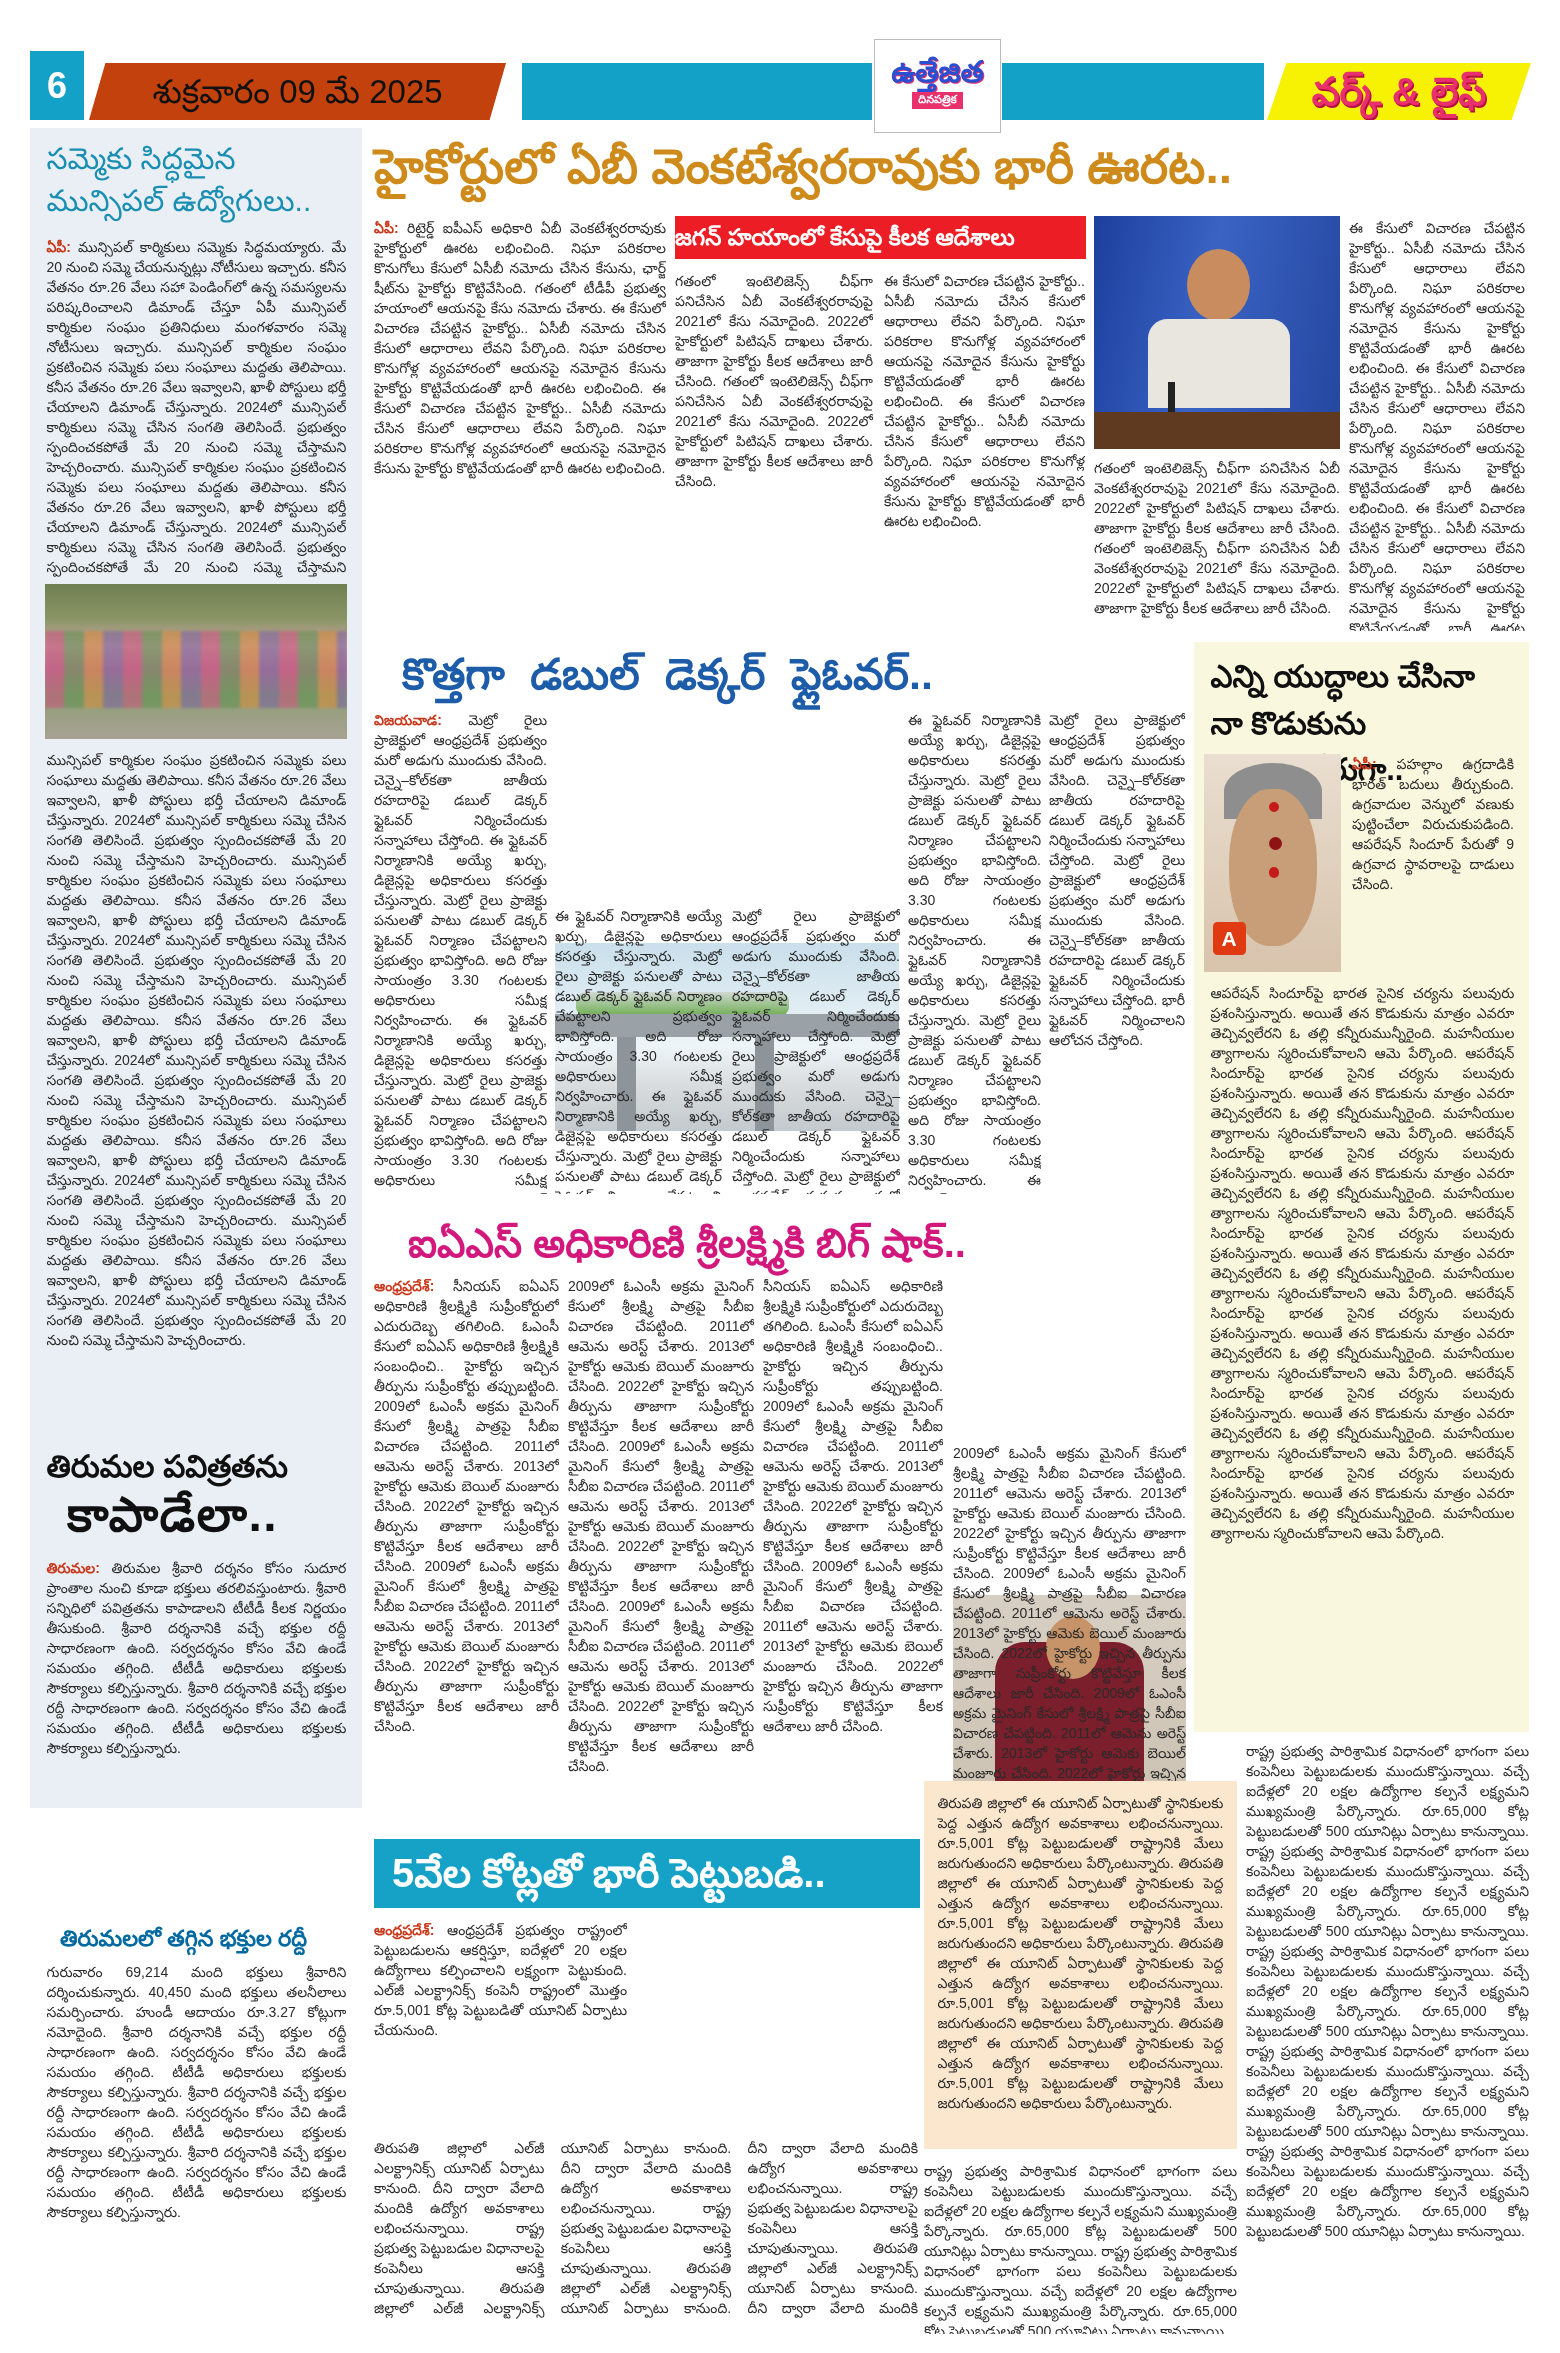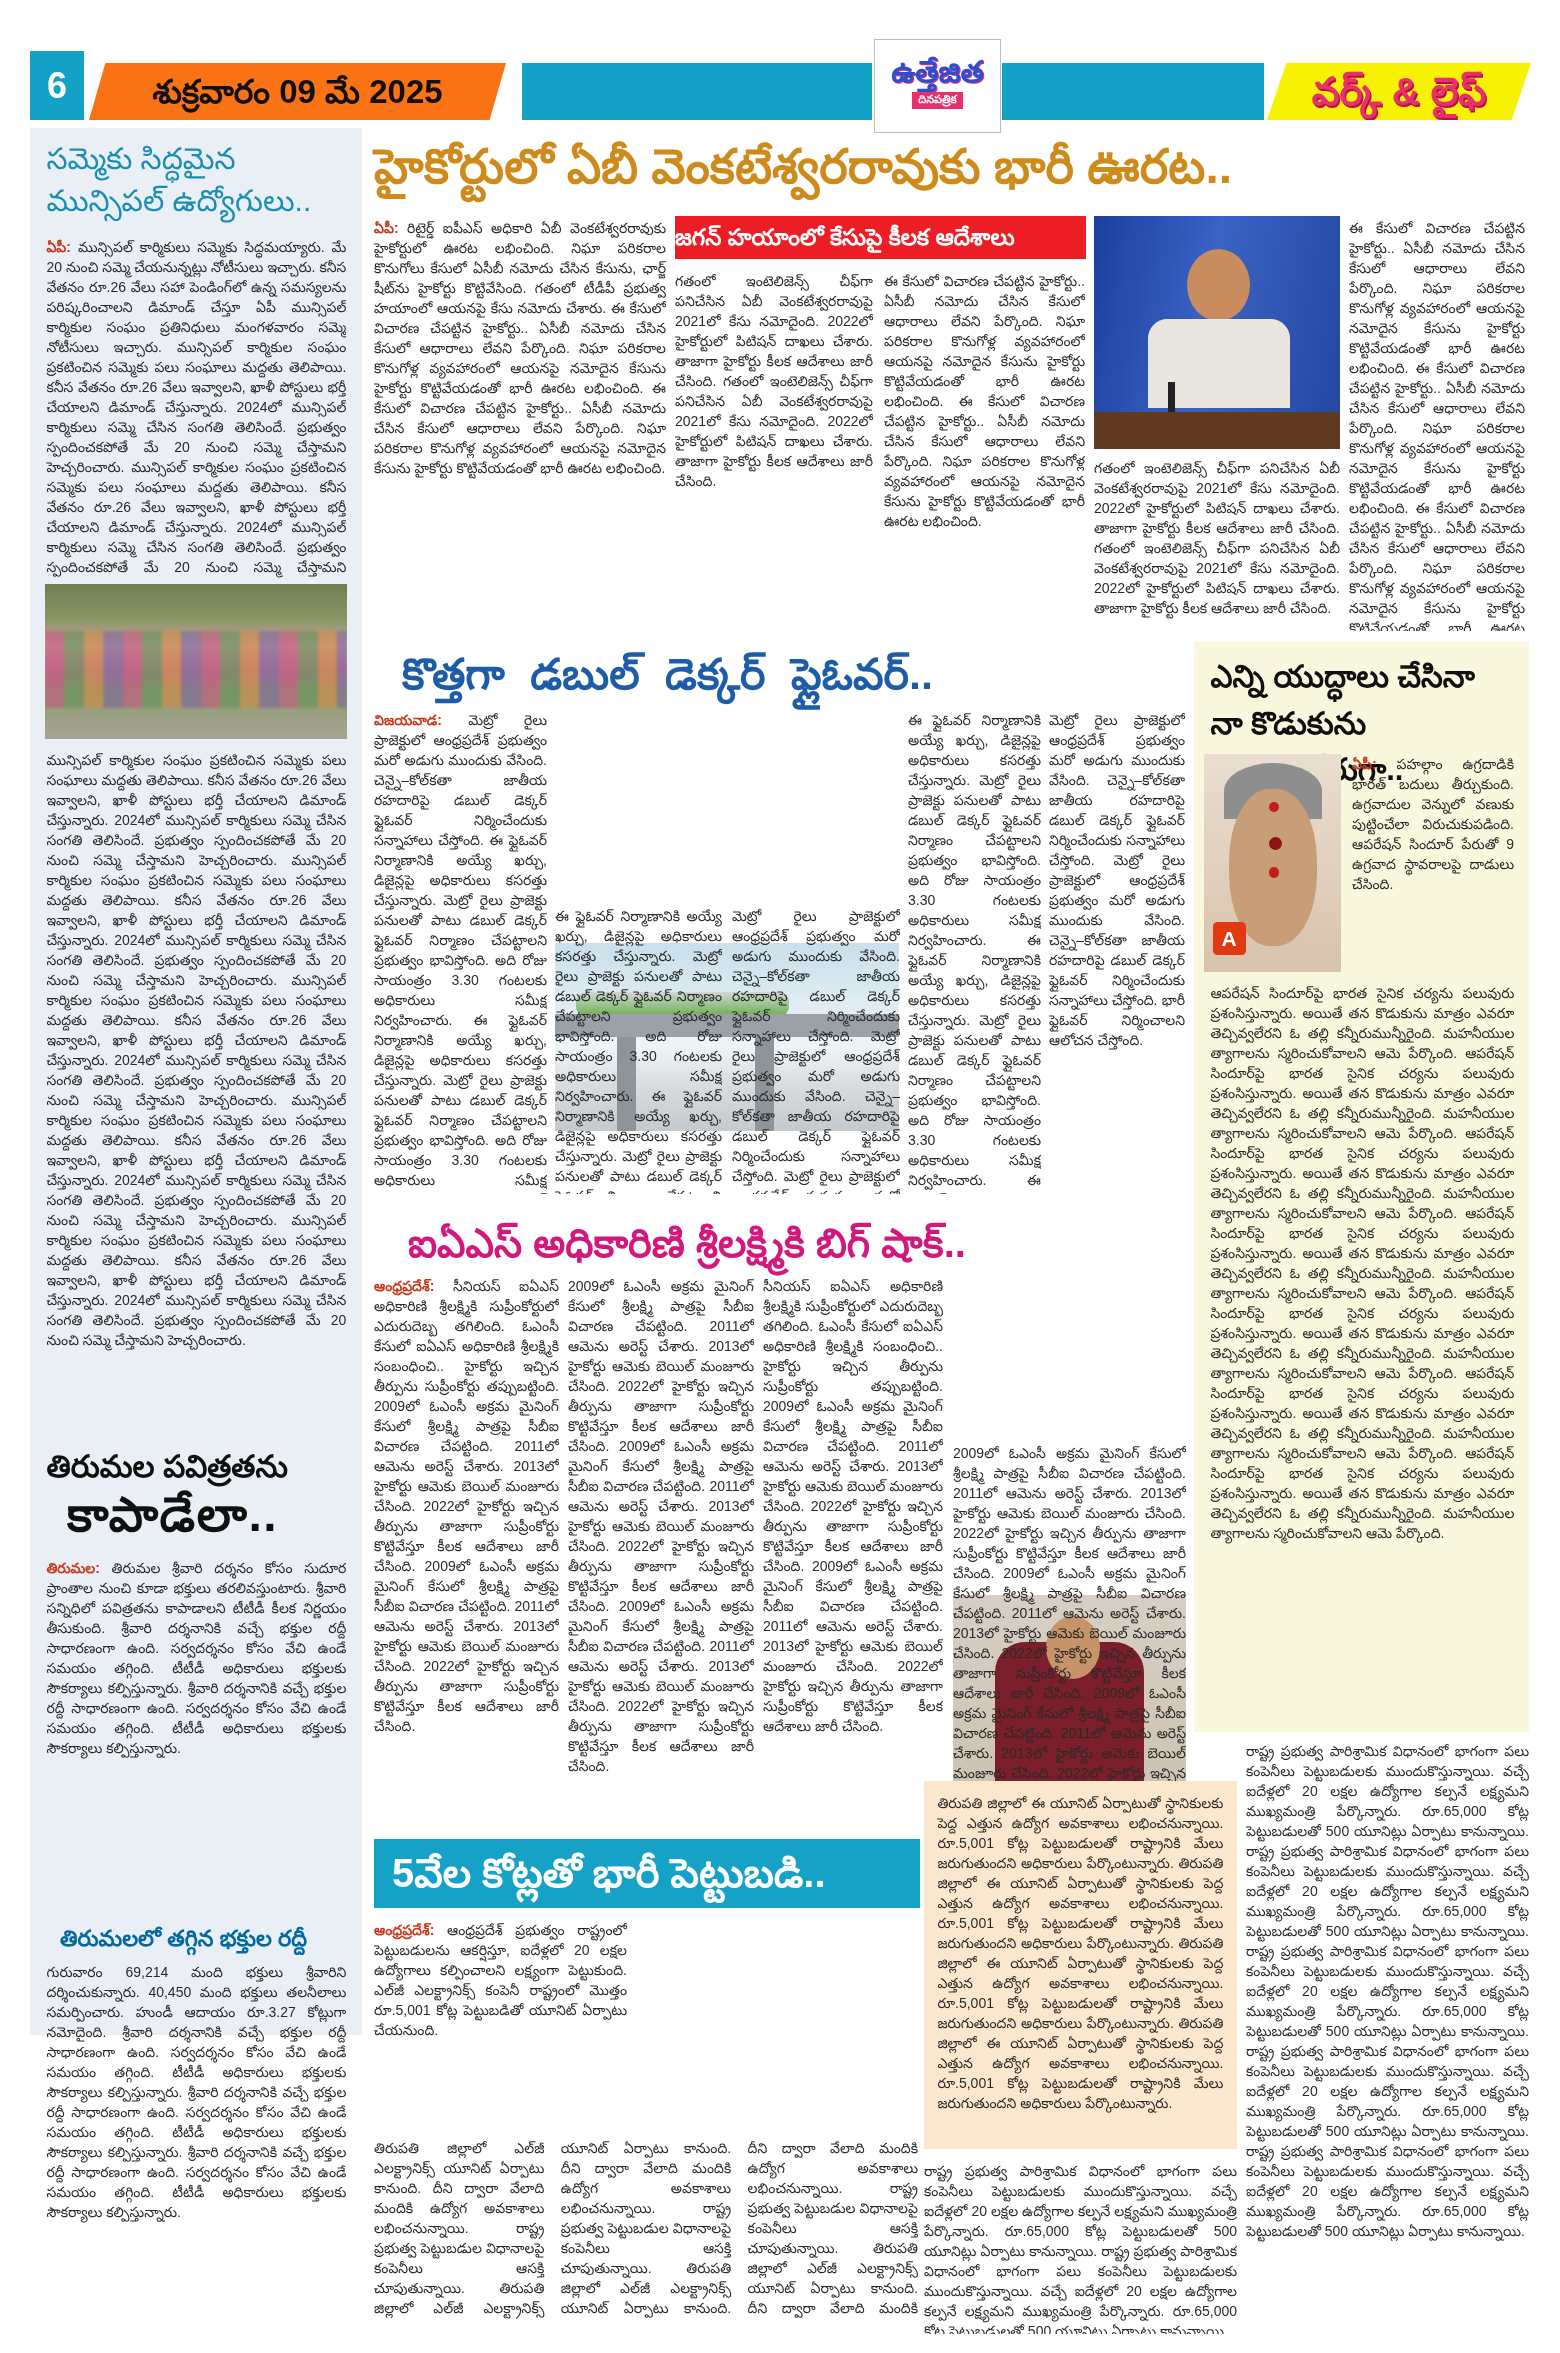--- a/index.html
+++ b/index.html
@@ -5,22 +5,22 @@
   html,body{margin:0;padding:0;background:#ffffff;}
   .page{position:relative;width:1561px;height:2354px;background:#ffffff;overflow:hidden;
         font-family:"Liberation Sans","DejaVu Sans",sans-serif;color:#262626;}
   .abs{position:absolute;}
   .col{overflow:hidden;}
   .txt{font-size:14px;line-height:20px;text-align:justify;color:#2a2a2a;}
   .lead-tag{color:#c8391c;font-weight:bold;}
   
   .hdr-cyan{background:#14a1c7;}
   .hdr-num{color:#ffffff;font-size:36px;font-weight:bold;text-align:center;line-height:69px;}
-  .hdr-date{background:#f97316;clip-path:polygon(16.4px 0,100% 0,calc(100% - 16.4px) 100%,0 100%);
-            color:#111;font-size:33px;font-weight:bold;text-align:center;line-height:57px;}
+  .hdr-date{background:#c2410c;clip-path:polygon(16.4px 0,100% 0,calc(100% - 16.4px) 100%,0 100%);
+            color:#111;font-size:33px;font-weight:normal;text-align:center;line-height:57px;}
   .hdr-section{background:#f7f103;clip-path:polygon(19.4px 0,100% 0,calc(100% - 19.4px) 100%,0 100%);
             color:#e8306d;font-size:39px;font-weight:bold;text-align:center;line-height:57px;
             text-shadow:1.5px 1.5px 0 #b70f45;}
   .logo-box{background:#ffffff;border:0.7px solid #bbb;text-align:center;}
   .logo-main{color:#2a4fd0;font-size:30px;font-weight:bold;text-shadow:1.1px 1.1px 0 #e8306d;line-height:1.05;margin-top:16.4px;}
   .logo-sub{display:inline-block;background:#e8306d;color:#fff;font-size:11.2px;font-weight:bold;padding:0.7px 6px;margin-top:4.5px;}
   
   .h-main{color:#ce8b1b;font-size:48px;font-weight:bold;white-space:nowrap;}
   .h-teal{color:#1b8fb3;font-size:30px;line-height:1.4;font-weight:500;}
   .h-blue{color:#1d5ca8;font-size:43px;font-weight:bold;word-spacing:13.4px;white-space:nowrap;}
@@ -70,21 +70,21 @@
   <div class="abs hdr-cyan hdr-num" style="left:30px;top:51px;width:54px;height:69px;">6</div>
   <div class="abs hdr-date" style="left:89px;top:63px;width:417px;height:57px;">శుక్రవారం 09 మే 2025</div>
   <div class="abs hdr-cyan" style="left:522px;top:63px;width:350px;height:57px;"></div>
   <div class="abs logo-box" style="left:874px;top:39px;width:125px;height:92px;">
     <div class="logo-main">ఉత్తేజిత</div>
     <div class="logo-sub">దినపత్రిక</div>
   </div>
   <div class="abs hdr-cyan" style="left:1002px;top:63px;width:262px;height:57px;"></div>
   <div class="abs hdr-section" style="left:1267px;top:63px;width:264px;height:57px;">వర్క్ &amp; లైఫ్</div>
 
-  <div class="abs panel-blue" style="left:30px;top:128px;width:332px;height:1907px;padding:0;">
+  <div class="abs panel-blue" style="left:30px;top:128px;width:332px;height:1680px;padding:0;">
 
     <div class="abs h-teal" style="left:16.4px;top:10.4px;width:298px;">సమ్మెకు సిద్ధమైన మున్సిపల్ ఉద్యోగులు..</div>
 
     <div class="abs col txt" style="left:16.4px;top:109px;width:300px;height:341px;">
       <span class="lead-tag">ఏపీ:</span>
       <span>మున్సిపల్ కార్మికులు సమ్మెకు సిద్ధమయ్యారు. మే 20 నుంచి సమ్మె చేయనున్నట్లు నోటీసులు ఇచ్చారు. కనీస వేతనం రూ.26 వేలు సహా పెండింగ్‌లో ఉన్న సమస్యలను పరిష్కరించాలని డిమాండ్ చేస్తూ ఏపీ మున్సిపల్ కార్మికుల సంఘం ప్రతినిధులు మంగళవారం సమ్మె నోటీసులు ఇచ్చారు.</span>
       <span>మున్సిపల్ కార్మికుల సంఘం ప్రకటించిన సమ్మెకు పలు సంఘాలు మద్దతు తెలిపాయి. కనీస వేతనం రూ.26 వేలు ఇవ్వాలని, ఖాళీ పోస్టులు భర్తీ చేయాలని డిమాండ్ చేస్తున్నారు. 2024లో మున్సిపల్ కార్మికులు సమ్మె చేసిన సంగతి తెలిసిందే. ప్రభుత్వం స్పందించకపోతే మే 20 నుంచి సమ్మె చేస్తామని హెచ్చరించారు. మున్సిపల్ కార్మికుల సంఘం ప్రకటించిన సమ్మెకు పలు సంఘాలు మద్దతు తెలిపాయి. కనీస వేతనం రూ.26 వేలు ఇవ్వాలని, ఖాళీ పోస్టులు భర్తీ చేయాలని డిమాండ్ చేస్తున్నారు. 2024లో మున్సిపల్ కార్మికులు సమ్మె చేసిన సంగతి తెలిసిందే. ప్రభుత్వం స్పందించకపోతే మే 20 నుంచి సమ్మె చేస్తామని హెచ్చరించారు.</span>
     </div>
 
     <div class="abs photo ph-crowd" style="left:15px;top:456px;width:302px;height:155px;">

